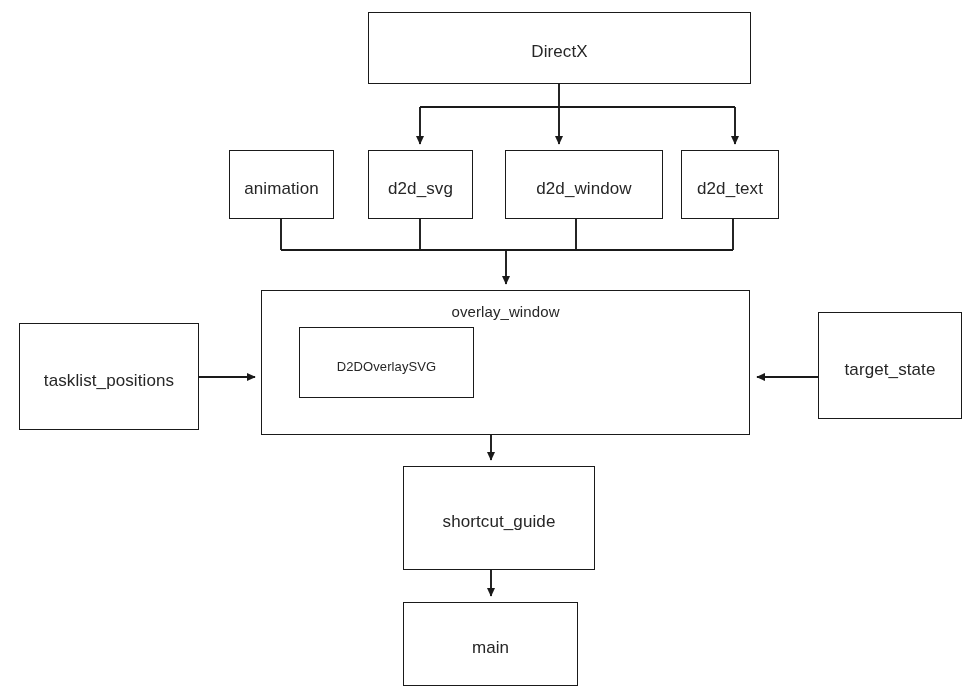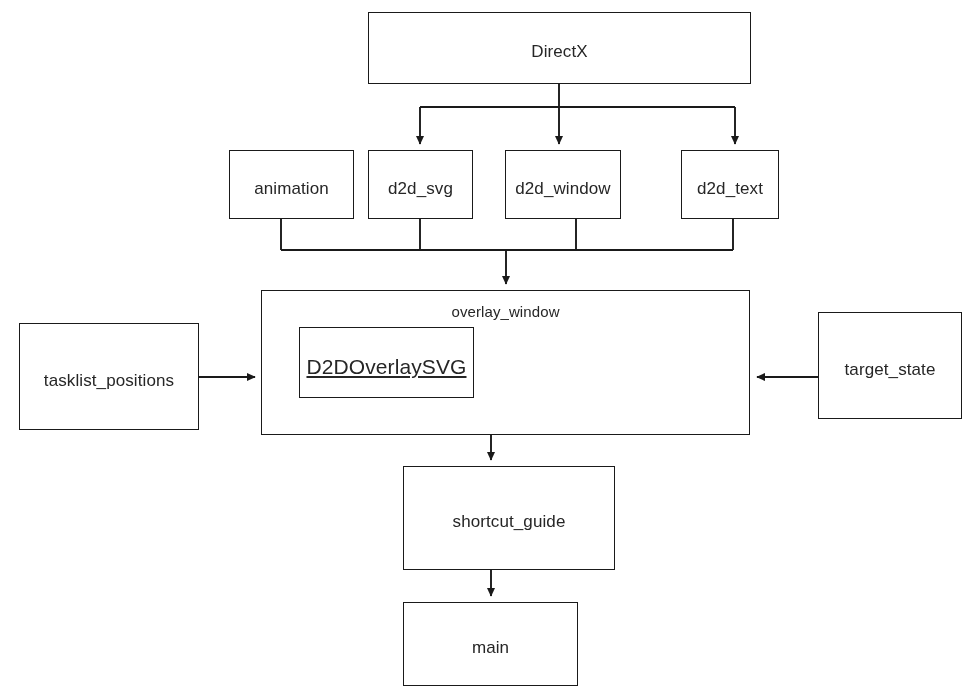--- a/index.html
+++ b/index.html
@@ -53,22 +53,21 @@
   .node.container > .container-title {
     position: absolute;
     left: 0;
     right: 0;
     top: 12px;
     text-align: center;
     color: #262626;
     font-size: 15px;
   }
   .node.child {
-    font-size: 21px;
-    text-decoration: underline;
+    font-size: 13px;
   }
 </style>
 </head>
 <body>
 
 <div id="diagram-canvas">
 
   <svg id="diagram-svg" viewBox="0 0 975 692" xmlns="http://www.w3.org/2000/svg">
     <defs>
       <marker id="arrowhead" markerWidth="9" markerHeight="9" refX="8.2" refY="4.5" orient="auto" markerUnits="userSpaceOnUse">
@@ -109,29 +108,29 @@
       <path d="M491,435 L491,460" marker-end="url(#arrowhead)"></path>
 
       <path d="M491,570 L491,596" marker-end="url(#arrowhead)"></path>
     </g>
   </svg>
 
   <div class="node" style="left:368px; top:12px; width:383px; height:72px;">
     <span class="node-label">DirectX</span>
   </div>
 
-  <div class="node" style="left:229px; top:150px; width:125px; height:69px;">
+  <div class="node" style="left:229px; top:150px; width:105px; height:69px;">
     <span class="node-label">animation</span>
   </div>
 
   <div class="node" style="left:368px; top:150px; width:105px; height:69px;">
     <span class="node-label">d2d_svg</span>
   </div>
 
-  <div class="node" style="left:505px; top:150px; width:116px; height:69px;text-align:center;">
+  <div class="node" style="left:505px; top:150px; width:158px; height:69px;text-align:center;">
     <span class="node-label">d2d_window</span>
   </div>
 
   <div class="node" style="left:681px; top:150px; width:98px; height:69px;">
     <span class="node-label">d2d_text</span>
   </div>
 
   <div class="node container" style="left:261px; top:290px; width:489px; height:145px;">
     <span class="container-title">overlay_window</span>
   </div>
@@ -142,21 +141,21 @@
 
 
   <div class="node" style="left:19px; top:323px; width:180px; height:107px;">
     <span class="node-label">tasklist_positions</span>
   </div>
 
   <div class="node" style="left:818px; top:312px; width:144px; height:107px;">
     <span class="node-label">target_state</span>
   </div>
 
-  <div class="node" style="left:403px; top:466px; width:212px; height:104px;">
+  <div class="node" style="left:403px; top:466px; width:192px; height:104px;">
     <span class="node-label">shortcut_guide</span>
   </div>
 
   <div class="node" style="left:403px; top:602px; width:175px; height:84px;">
     <span class="node-label">main</span>
   </div>
 
 </div>
 
 </body></html>

